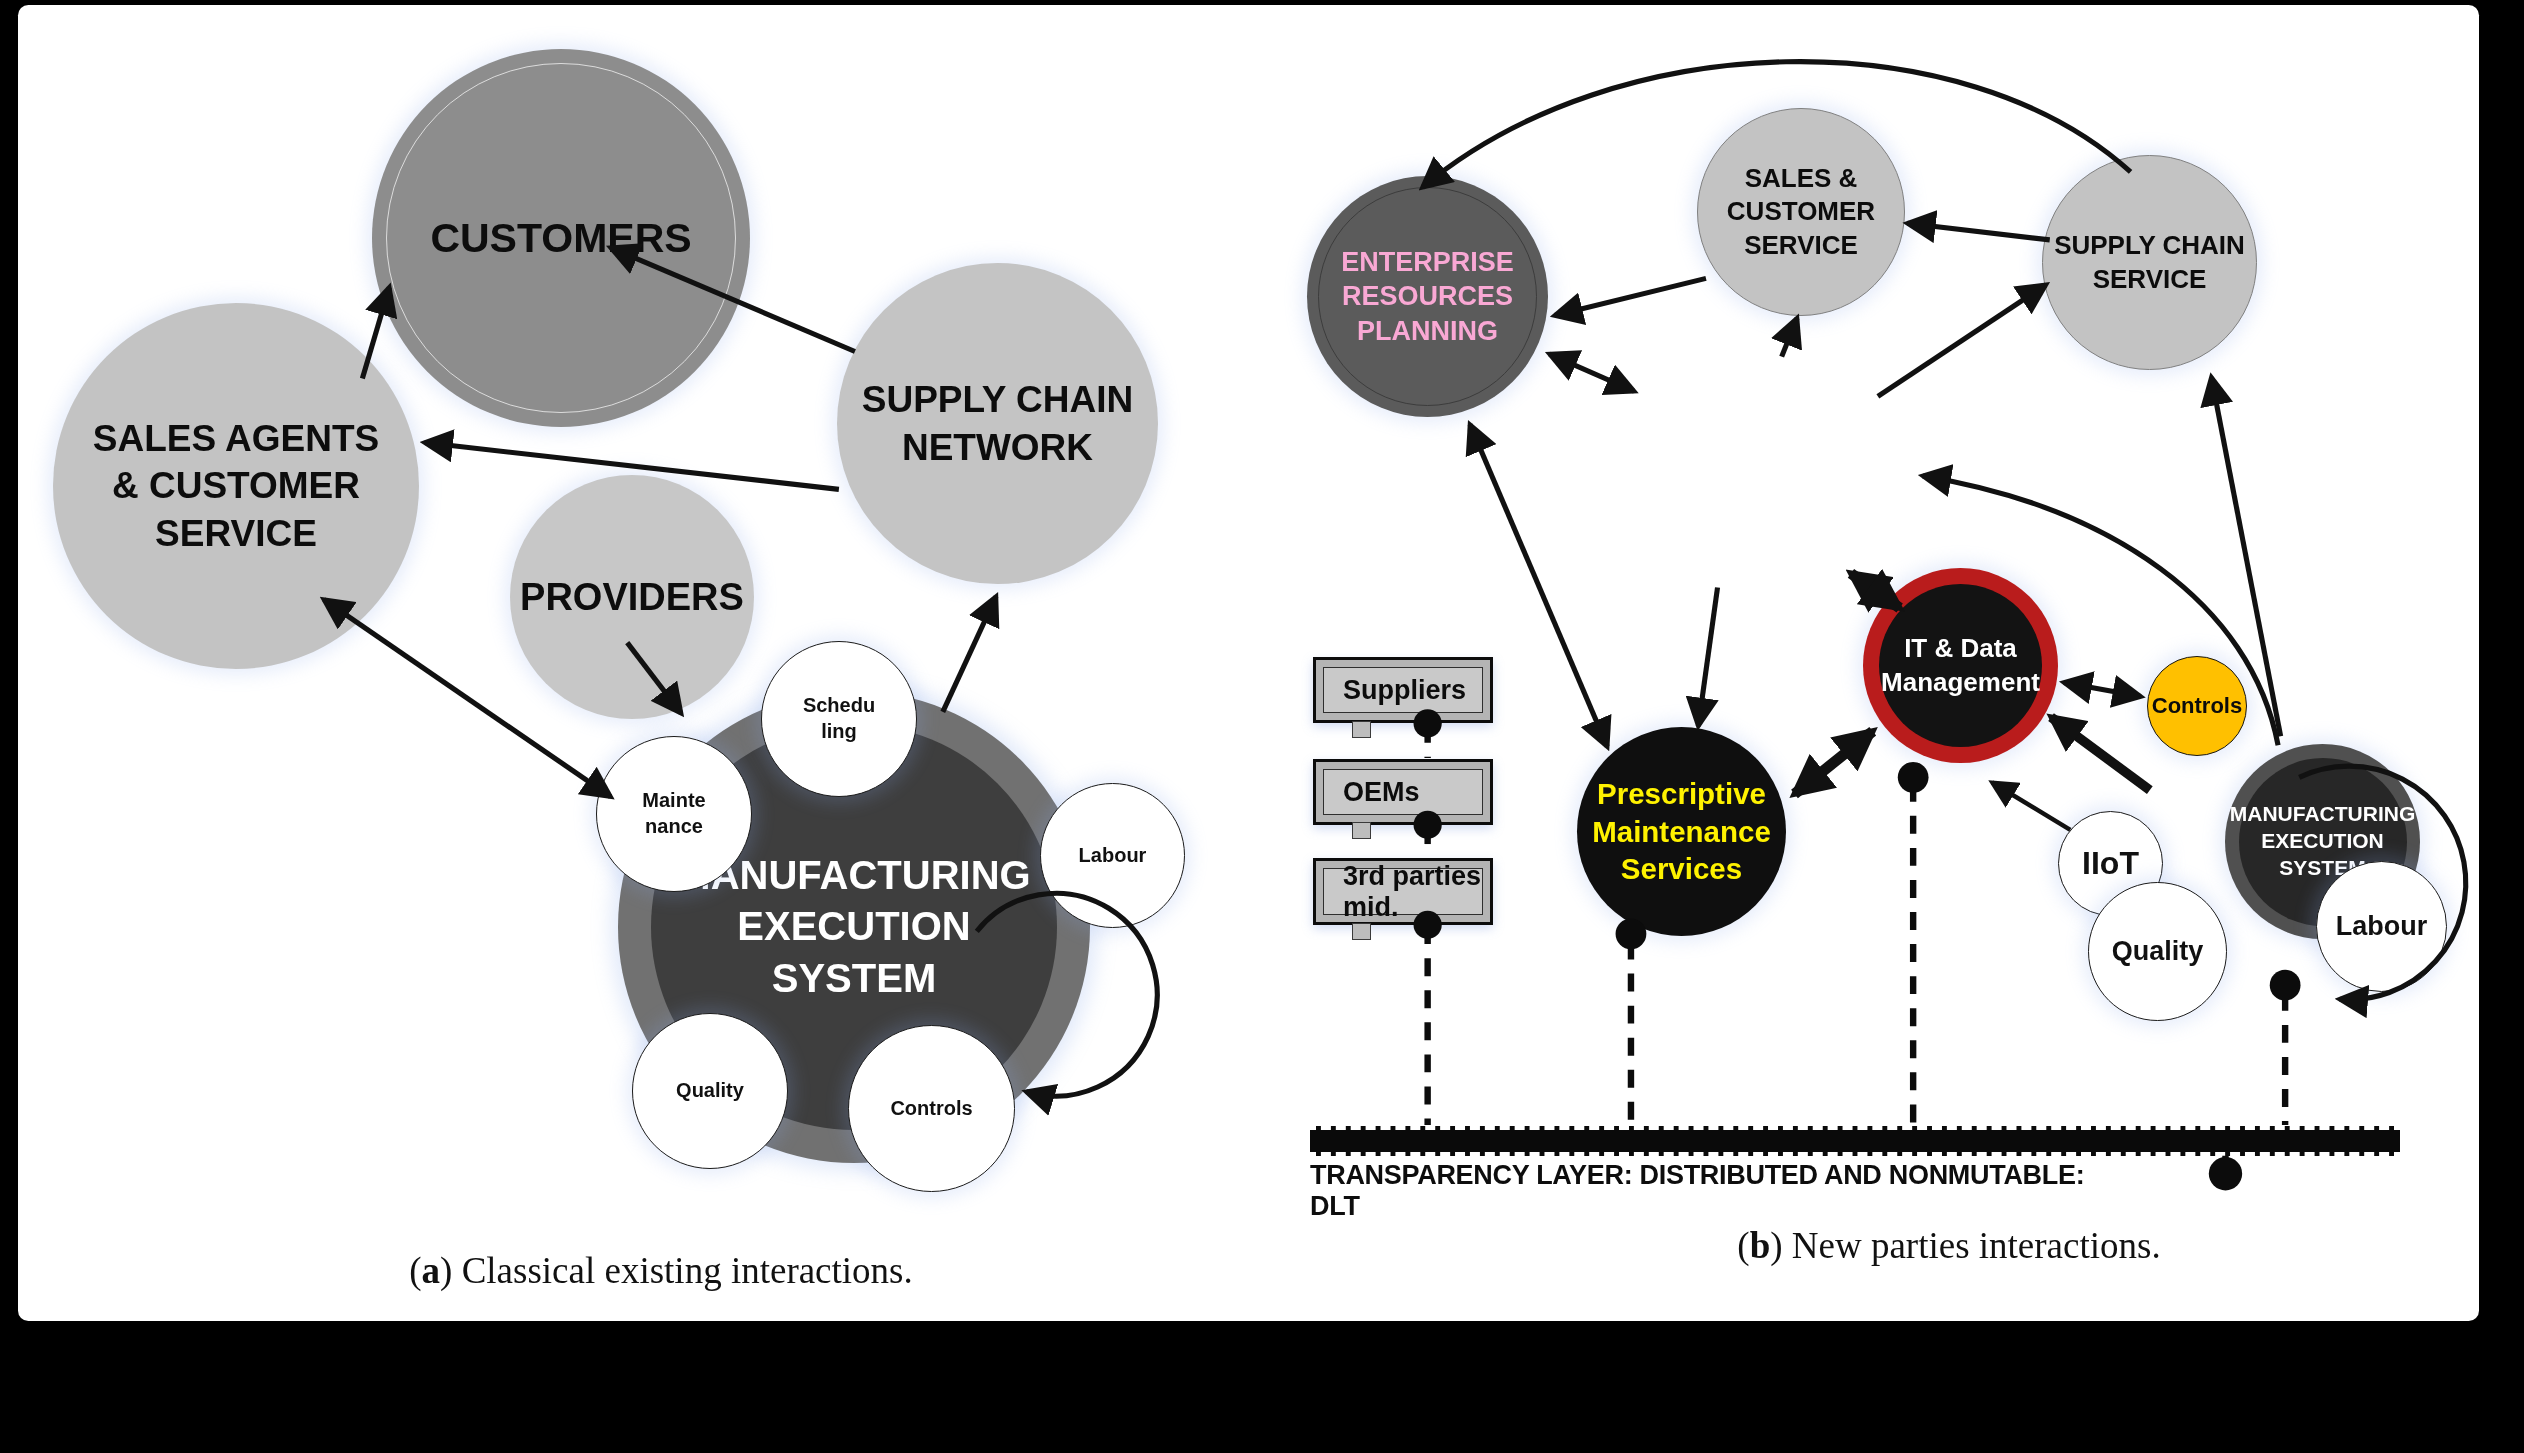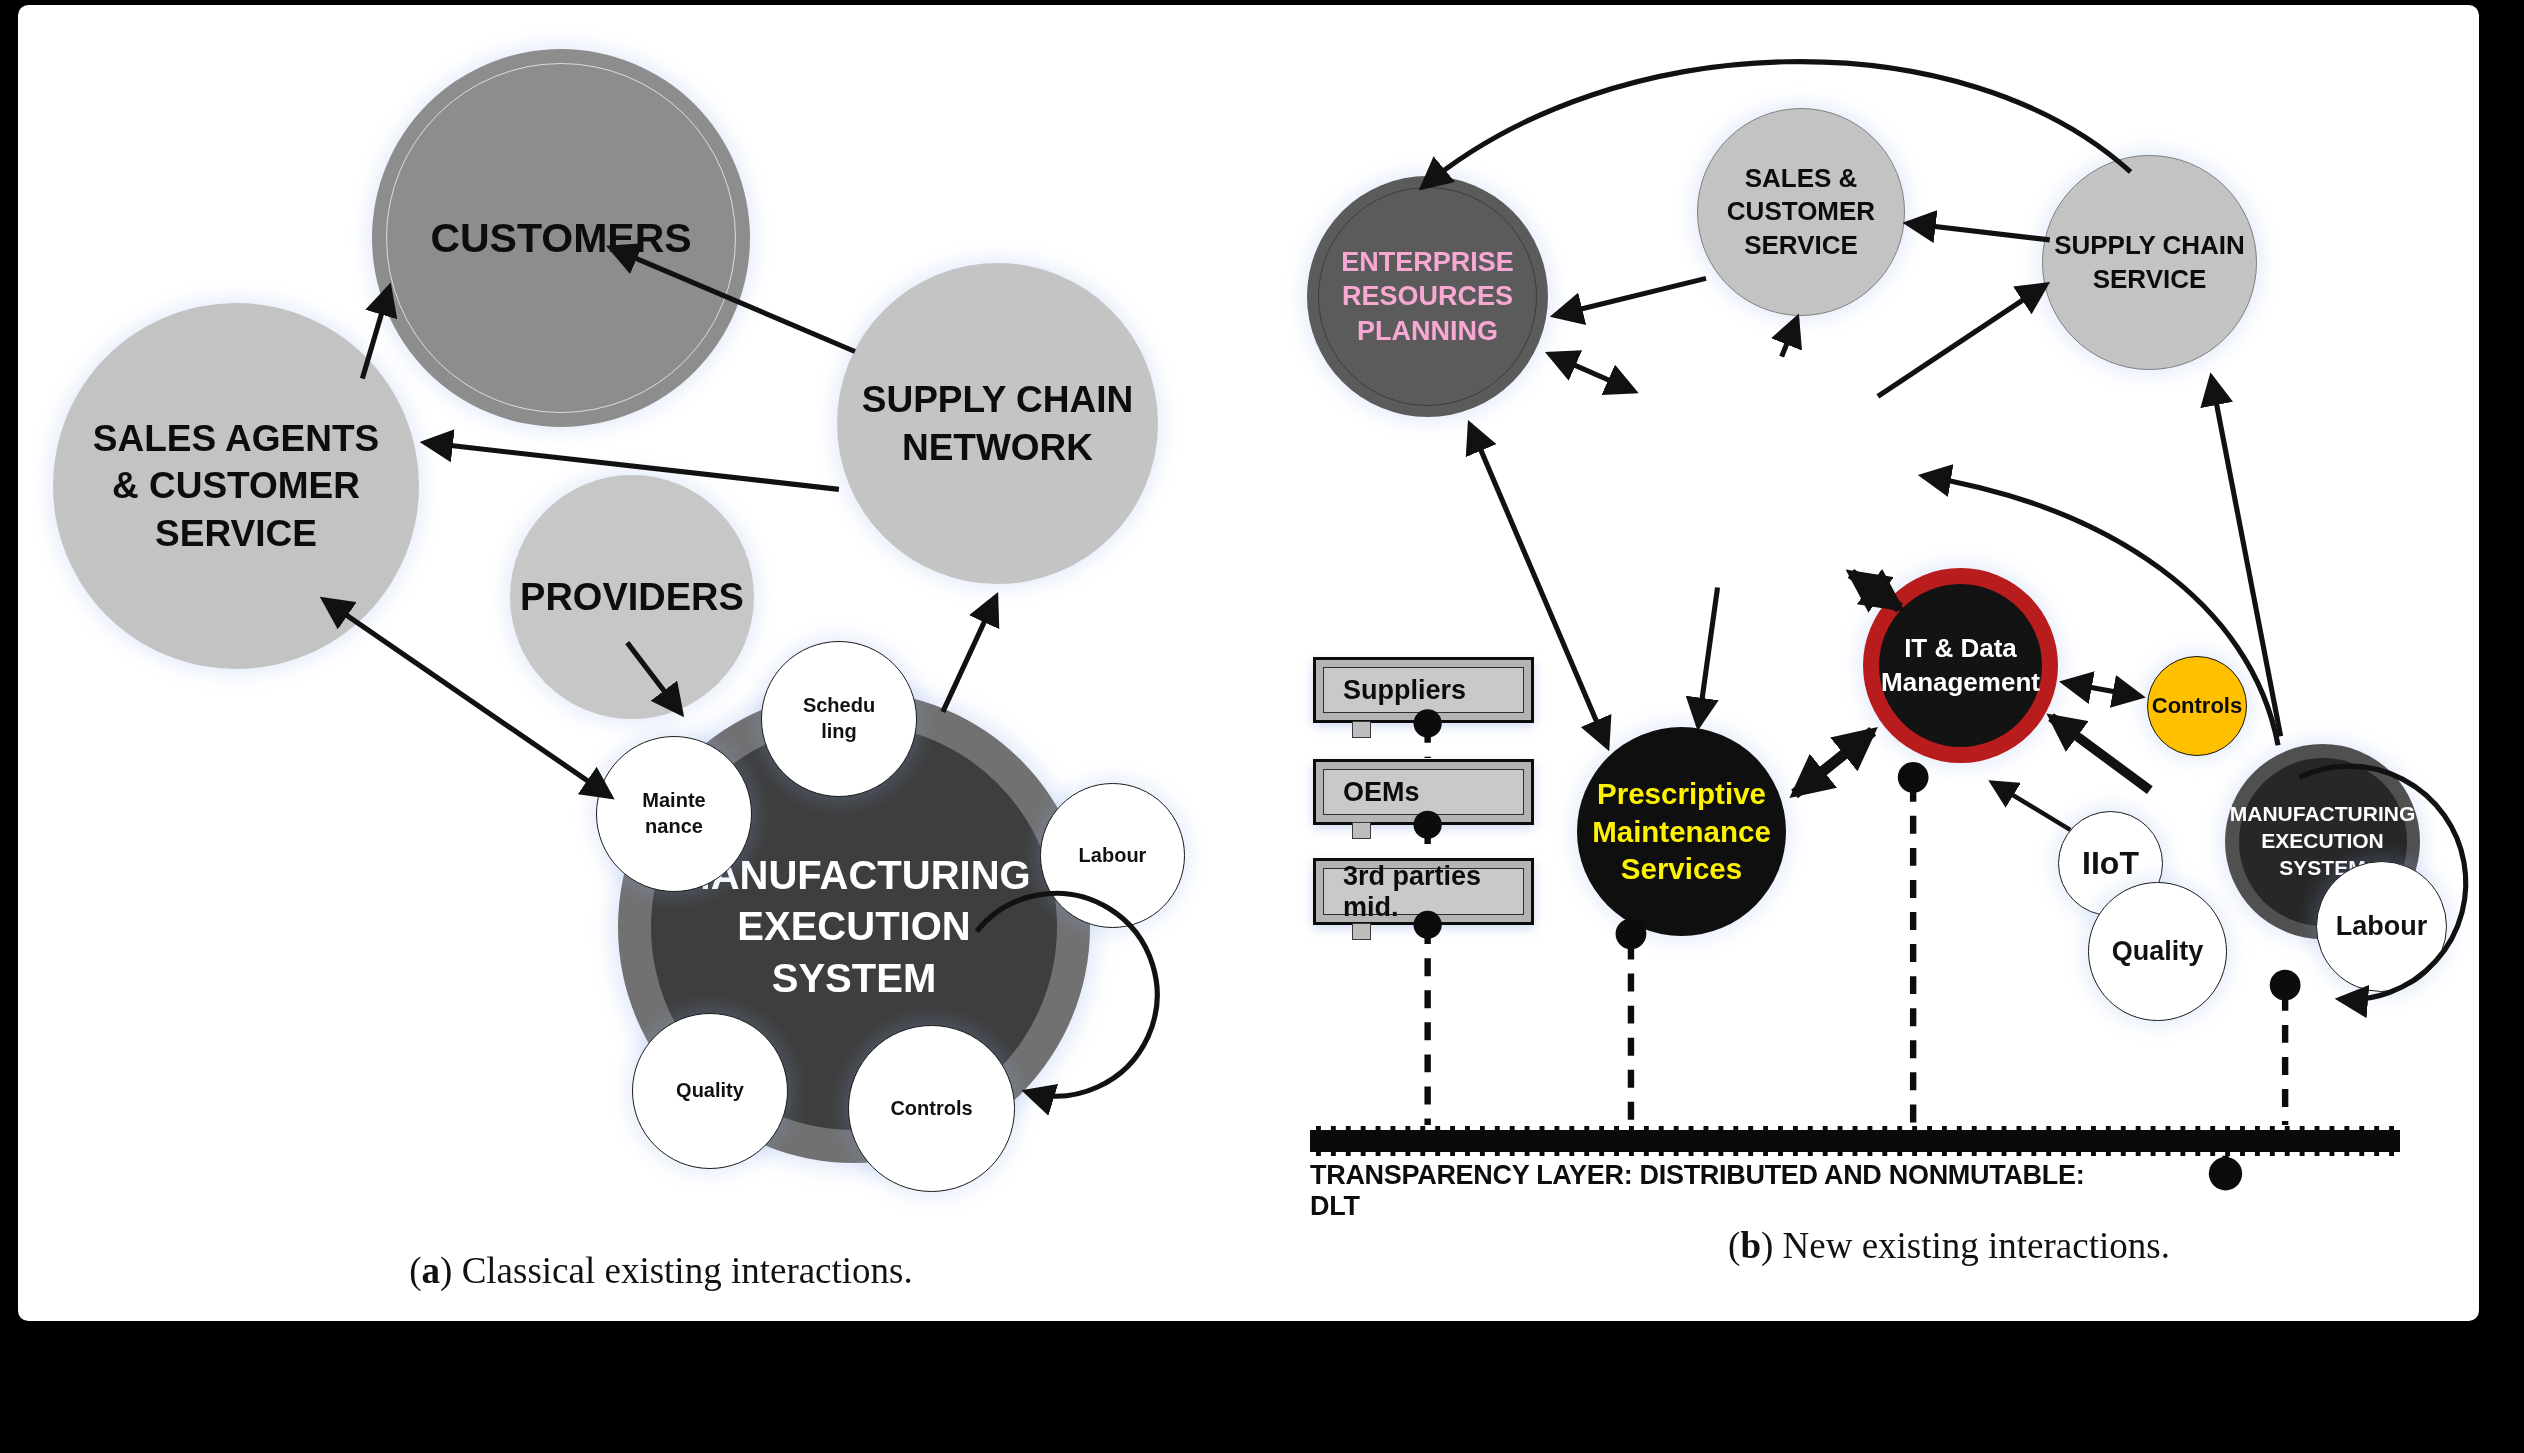--- a/index.html
+++ b/index.html
@@ -57,21 +57,21 @@
   #n-mes-b .inner{inset:13.5px;background:#272727;}
   #n-mes-b .lbl{font-size:21px;color:#ffffff;}
   #n-iiot{left:2058px;top:811px;width:105px;height:105px;}
   #n-iiot .lbl{font-size:32px;}
   #n-quality-b{left:2088px;top:882px;width:139px;height:139px;}
   #n-quality-b .lbl{font-size:27px;}
   #n-labour-b{left:2316px;top:861px;width:131px;height:131px;}
   #n-labour-b .lbl{font-size:27px;}
 
   
-  .box3d{position:absolute;width:221px;height:66px;background:#b4b4b4;border:3.2px solid #0c0c0c;box-sizing:border-box;
+  .box3d{position:absolute;width:180px;height:66px;background:#b4b4b4;border:3.2px solid #0c0c0c;box-sizing:border-box;
          box-shadow:0 3.8px 10.3px rgba(120,150,220,0.35);}
   .box-in{position:absolute;inset:7px;background:#c9c9c9;border:1.3px solid #2e2e2e;display:flex;align-items:center;
           padding-left:19px;font-weight:bold;font-size:27px;color:#0c0c0c;box-sizing:border-box;}
   #box-suppliers{left:1313px;top:657px;}
   #box-oems{left:1313px;top:759px;}
   #box-3rd{left:1313px;top:858px;height:67px;}
   .tab{position:absolute;width:19px;height:16.7px;background:#bdbdbd;border:1.9px solid #3a3a3a;box-sizing:border-box;}
   #tab-suppliers{left:1352px;top:721px;}
   #tab-oems{left:1352px;top:822px;}
   #tab-3rd{left:1352px;top:923px;}
@@ -193,21 +193,21 @@
   <div class="tab" id="tab-oems"></div>
   <div class="tab" id="tab-3rd"></div>
 
   <div id="tbar">
     <div class="stitch top"></div>
     <div class="stitch bot"></div>
   </div>
   <div id="tlabel">TRANSPARENCY LAYER: DISTRIBUTED AND NONMUTABLE: DLT</div>
 
   <div class="caption" id="cap-a"><span>(</span><span class="cl">a</span><span>) Classical existing interactions.</span></div>
-  <div class="caption" id="cap-b"><span>(</span><span class="cl">b</span><span>) New existing interactions.</span></div>
+  <div class="caption" id="cap-b"><span>(</span><span class="cl">b</span><span>) New parties interactions.</span></div>
 
   <svg class="overlay" width="2525" height="1454" viewBox="0 0 3937 2267">
     <defs>
       <marker id="ah" viewBox="0 0 10 10" refX="8.5" refY="5" markerWidth="6.5" markerHeight="6.5" orient="auto-start-reverse" markerUnits="strokeWidth">
         <path d="M0,0 L10,5 L0,10 z" fill="#111"></path>
       </marker>
       <marker id="ahb" viewBox="0 0 10 10" refX="8.5" refY="5" markerWidth="4" markerHeight="4" orient="auto-start-reverse" markerUnits="strokeWidth">
         <path d="M0,0 L10,5 L0,10 z" fill="#111"></path>
       </marker>
     </defs>

